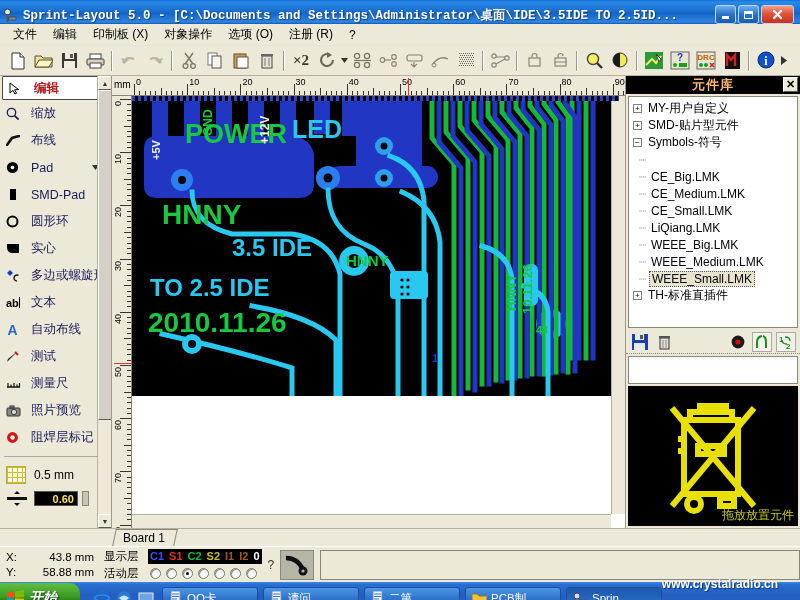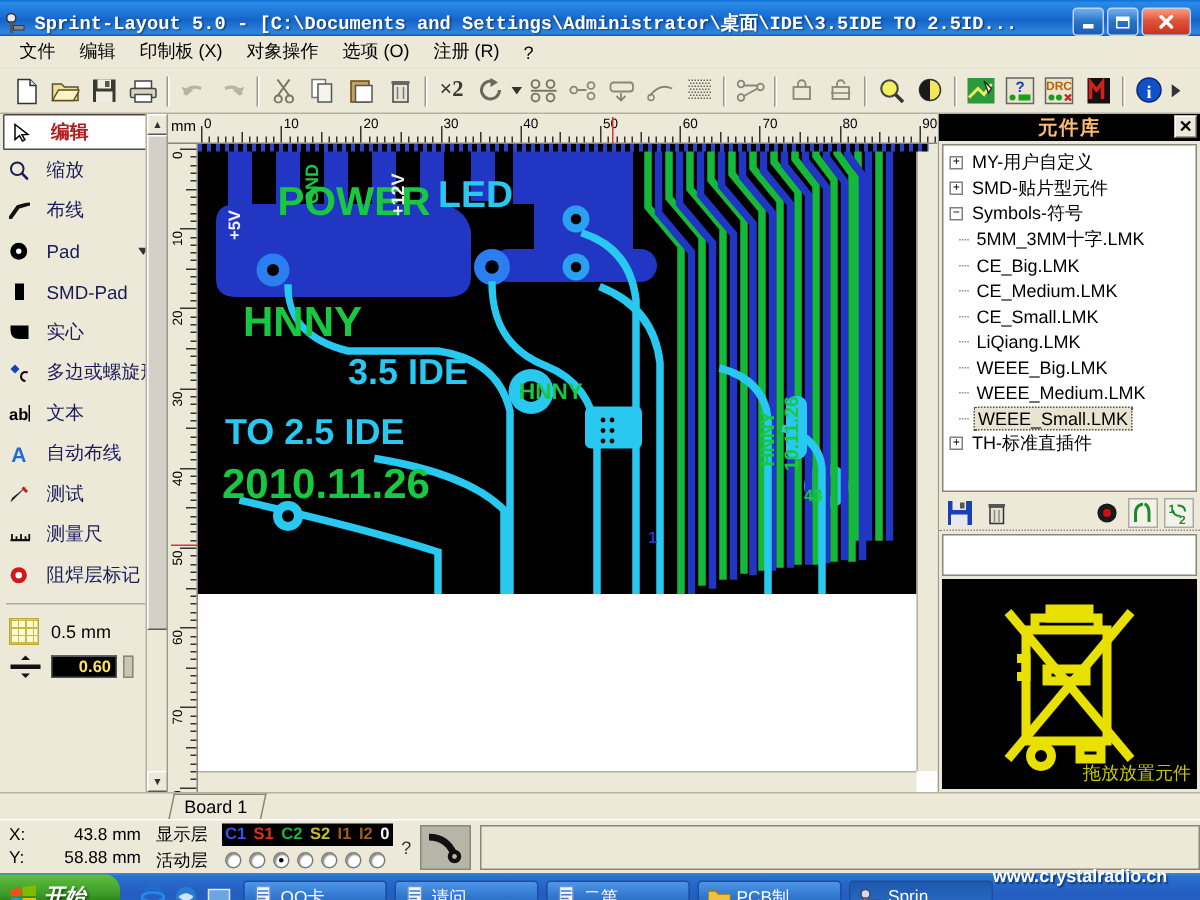--- a/index.html
+++ b/index.html
@@ -609,20 +609,28 @@
 
     <div class="tool">
       <span class="ti">
         <svg width="13" height="13">
             <rect x="4" y="1" width="6" height="11" fill="#000"></rect>
           </svg>
         </span>
       <span>SMD-Pad</span>
     </div>
 
+    <div class="tool">
+      <span class="ti">
+        <svg width="13" height="13">
+            <circle cx="6.5" cy="6.5" r="5" fill="none" stroke="#000" stroke-width="2"></circle>
+          </svg>
+        </span>
+      <span>圆形环</span>
+    </div>
 
     <div class="tool">
       <span class="ti">
         <svg width="14" height="12">
             <path d="M1 1 L13 1 L13 10 L7 10 Q1 10 1 4 z" fill="#000"></path>
           </svg>
         </span>
       <span>实心</span>
     </div>
 
@@ -669,20 +677,30 @@
     <div class="tool">
       <span class="ti">
         <svg width="15" height="11">
             <path d="M1 9 h13" stroke="#111" stroke-width="1.5"></path>
             <path d="M2 9 v-4 M5 9 v-2.5 M8 9 v-4 M11 9 v-2.5 M13.5 9 v-4" stroke="#111" stroke-width="1.2"></path>
           </svg>
         </span>
       <span>测量尺</span>
     </div>
 
+    <div class="tool">
+      <span class="ti">
+        <svg width="15" height="12">
+            <rect x="1" y="3" width="13" height="8" rx="1" fill="#888" stroke="#333"></rect>
+            <rect x="4" y="1" width="4" height="2" fill="#888" stroke="#333"></rect>
+            <circle cx="8" cy="7" r="2.6" fill="#ddd" stroke="#333"></circle>
+          </svg>
+        </span>
+      <span>照片预览</span>
+    </div>
 
     <div class="tool">
       <span class="ti">
         <svg width="13" height="13">
             <circle cx="6.5" cy="6.5" r="5.4" fill="#d01818"></circle>
             <circle cx="6.5" cy="6.5" r="2.2" fill="#fff"></circle>
           </svg>
         </span>
       <span>阻焊层标记</span>
     </div>
@@ -1046,21 +1064,20 @@
         <div class="tree-node root">
           <span class="exp">+</span>
           <span class="lbl">SMD-贴片型元件</span>
         </div>
         <div class="tree-node root">
           <span class="exp">−</span>
           <span class="lbl">Symbols-符号</span>
         </div>
         <div class="tree-node leaf">
           <span class="dash">┈</span>
-          <span class="lbl">5MM_3MM十字.LMK</span>
         </div>
         <div class="tree-node leaf">
           <span class="dash">┈</span>
           <span class="lbl">CE_Big.LMK</span>
         </div>
         <div class="tree-node leaf">
           <span class="dash">┈</span>
           <span class="lbl">CE_Medium.LMK</span>
         </div>
         <div class="tree-node leaf">

